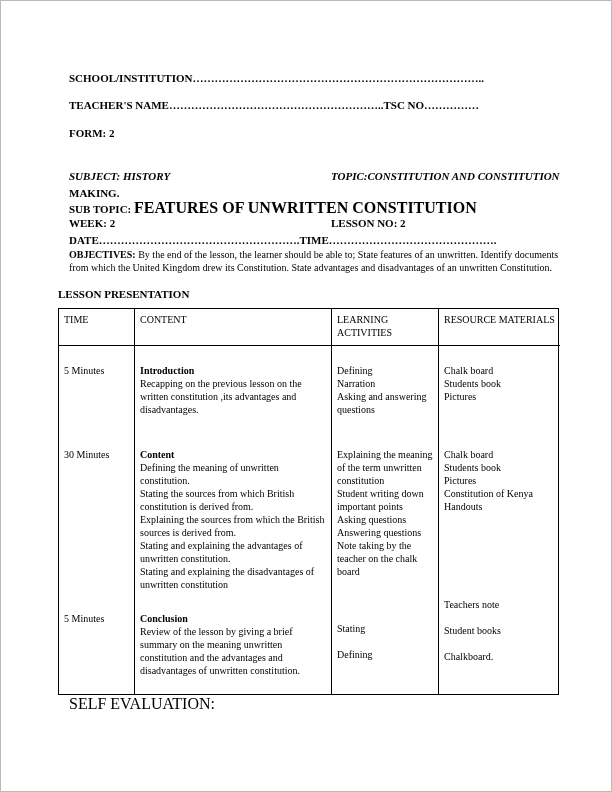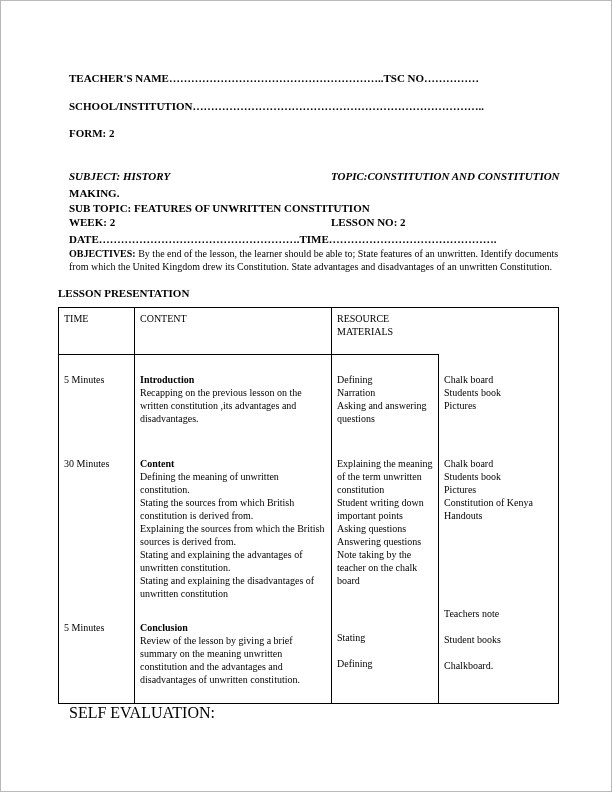--- a/index.html
+++ b/index.html
@@ -20,31 +20,31 @@
   .hdr { padding-left:11px; width:501px; }
   .b { font-weight:bold; }
   .hline { font-size:11px; font-weight:bold; line-height:14px; }
   .teacher-line { margin-bottom:14px; }
   .school-line { margin-bottom:13px; }
   .form-line { margin-bottom:29px; }
   .subject-line { position:relative; margin-bottom:3px;font-style:italic; }
   .topic-part { position:absolute; left:262px; top:0; white-space:nowrap; }
   .making-line { margin-bottom:1px; }
   .subtopic-line { margin-bottom:0; }
-  .subtopic-value { font-weight:bold; font-size:11px; }
+  .subtopic-value { font-weight:bold; font-size:16px; }
   .week-line { position:relative; margin-bottom:3px; }
   .lesson-no { position:absolute; left:262px; top:0; white-space:nowrap; }
   .date-line { margin-bottom:1px; }
   .objectives { font-size:10px; line-height:13px; font-weight:normal; margin-bottom:14px; }
   .objectives .lbl { font-weight:bold; }
   .presentation-title { font-size:11px; font-weight:bold; margin-bottom:8px; width:501px; }
 
   .ltable { width:501px; border:1px solid #000; font-size:10px; line-height:13px; }
   .trow { display:grid; grid-template-columns:76px 197px 107px 121px; }
-  .cell { padding:3px 4px 16px 5px; border-right:1px solid #000; }
+  .cell { padding:3px 4px 6px 5px; border-right:1px solid #000; }
   .cell:last-child { border-right:none; }
   .thead .cell { border-bottom:1px solid #000; min-height:30px; padding-top:4px; }
   .lines { white-space:pre-line; }
   .r1 { height:100px; }
   .r1 .cell { padding-top:18px; }
   .r2 { height:150px; }
   .r2 .cell { padding-top:2px; }
   .r3 { min-height:98px; padding-bottom:0; }
   .r3 .cell { padding-top:16px; padding-bottom:12px; }
   .r3 .cell.act { padding-top:26px; }
@@ -52,22 +52,22 @@
   .cell .heading { font-weight:bold; }
 
   .self-eval { font-size:16px; margin-top:0; padding-left:11px; }
 </style>
 </head>
 <body>
 
 <div class="page">
 
   <div class="hdr">
+    <p class="hline school-line">SCHOOL/INSTITUTION……………………………………………………………………..</p>
     <p class="hline teacher-line">TEACHER'S NAME…………………………………………………..TSC NO……………</p>
-    <p class="hline school-line">SCHOOL/INSTITUTION……………………………………………………………………..</p>
     <p class="hline form-line">FORM: 2</p>
 
     <div class="hline subject-line">
       <span>SUBJECT: HISTORY</span>
       <span class="topic-part">TOPIC:CONSTITUTION AND CONSTITUTION</span>
     </div>
     <p class="hline making-line">MAKING.</p>
 
     <p class="hline subtopic-line"><span class="b">SUB TOPIC:</span> <span class="subtopic-value">FEATURES OF UNWRITTEN CONSTITUTION</span></p>
 
@@ -81,20 +81,21 @@
     <p class="objectives"><span class="lbl">OBJECTIVES:</span><span> By the end of the lesson, the learner should be able to; State features of an unwritten. Identify documents from which the United Kingdom drew its Constitution. State advantages and disadvantages of an unwritten Constitution.</span></p>
   </div>
 
   <h2 class="presentation-title">LESSON PRESENTATION</h2>
 
   <div class="ltable">
 
     <div class="trow thead">
       <div class="cell">TIME</div>
       <div class="cell">CONTENT</div>
+      <div class="cell">LEARNING ACTIVITIES</div>
       <div class="cell">RESOURCE MATERIALS</div>
     </div>
 
     <div class="trow r1">
       <div class="cell">5 Minutes</div>
       <div class="cell">
         <div class="heading">Introduction</div>
         <div class="lines">Recapping on the previous lesson on the written constitution ,its advantages and disadvantages.</div>
       </div>
       <div class="cell lines act">Defining

